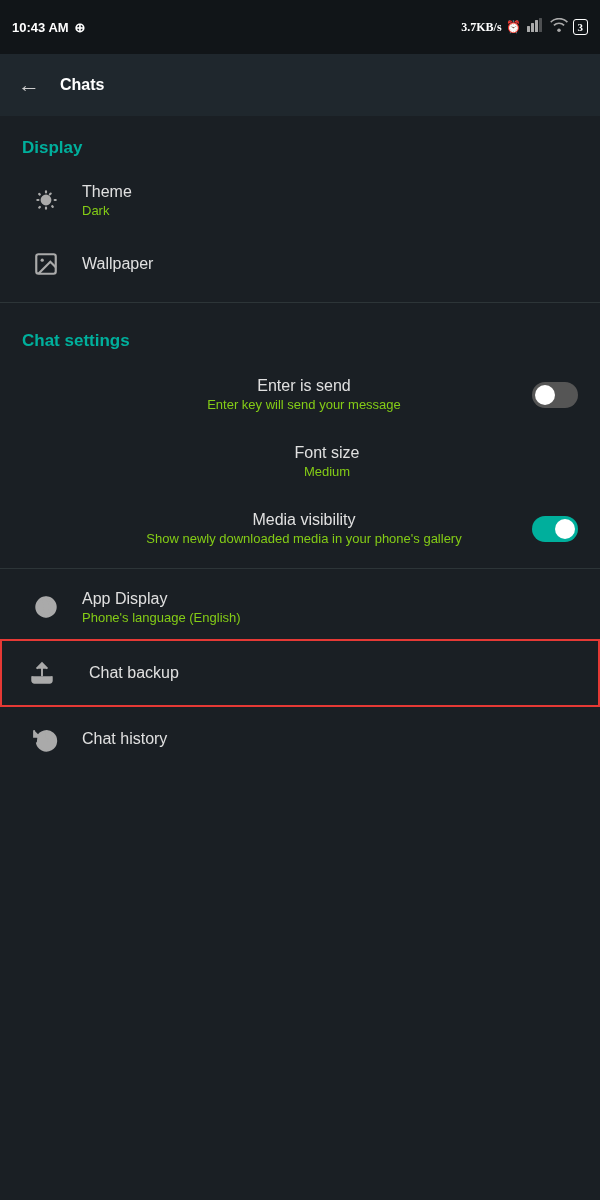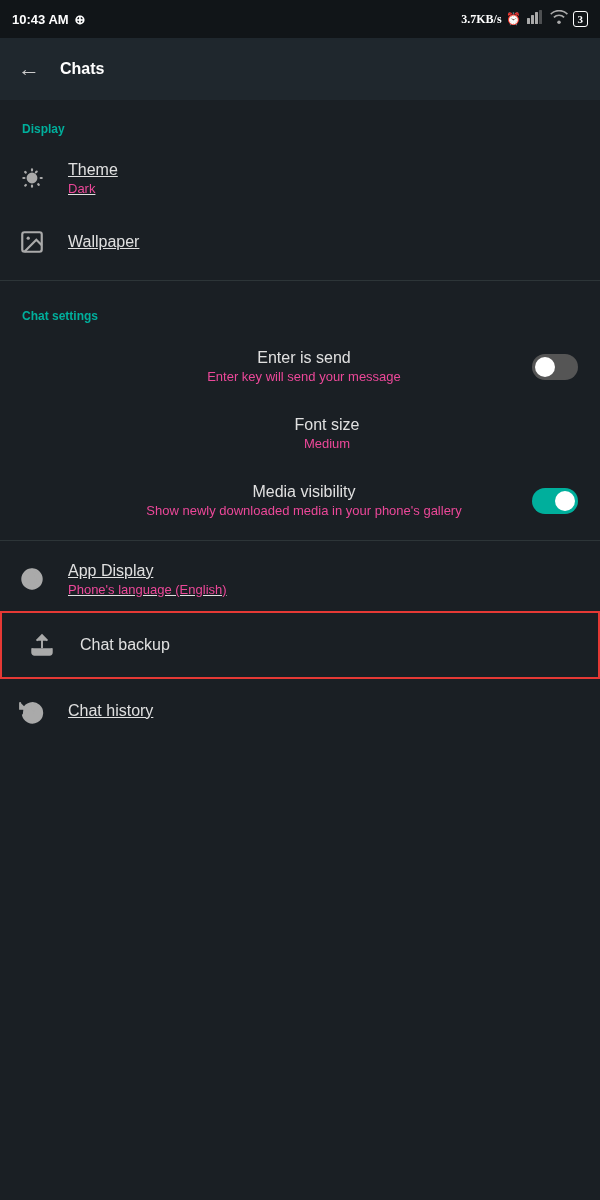--- a/index.html
+++ b/index.html
@@ -9,21 +9,21 @@
       min-height: 1200px;
       background-color: #1a1f24;
       font-family: 'Segoe UI', Arial, sans-serif;
       color: #e0e0e0;
       overflow-x: hidden;
     }
 
     
     .status-bar {
       background-color: #111518;
-      height: 38px;
+      height: 54px;
       display: flex;
       align-items: center;
       justify-content: space-between;
       padding: 0 12px;
       font-size: 13px;
       font-weight: 600;
       color: #fff;
     }
 
     .status-left {
@@ -62,34 +62,33 @@
       color: #fff;
     }
 
     
     .content {
       padding: 0;
     }
 
     
     .section-label {
-      font-size: 12px;
+      font-size: 17px;
       font-weight: 600;
       color: #00af9c;
       padding: 22px 22px 10px 22px;
     }
 
     
     .setting-item {
       display: flex;
       align-items: center;
-      padding: 14px 14px;
+      padding: 14px 28px;
       gap: 18px;
       cursor: pointer;
-      text-decoration: underline;
     }
 
     .setting-icon {
       width: 36px;
       height: 36px;
       display: flex;
       align-items: center;
       justify-content: center;
       flex-shrink: 0;
       color: #aaa;
@@ -100,21 +99,21 @@
     }
 
     .setting-title {
       font-size: 16px;
       color: #e0e0e0;
       font-weight: 400;
     }
 
     .setting-subtitle {
       font-size: 13px;
-      color: #ec4899;
+      color: #84cc16;
       margin-top: 2px;
     }
 
     
     .toggle-container {
       position: relative;
       width: 46px;
       height: 26px;
       flex-shrink: 0;
     }
@@ -172,21 +171,21 @@
       flex: 1;
       text-align: center;
     }
 
     
     .setting-item-highlight {
       border: 2px solid #e53935;
       display: flex;
       align-items: center;
       padding: 14px 22px;
-      gap: 20px;
+      gap: 29px;
       cursor: pointer;
       background-color: #1a1f24;
     }
 
     
     svg {
       fill: #aaa;
     }
   </style>
 </head>

